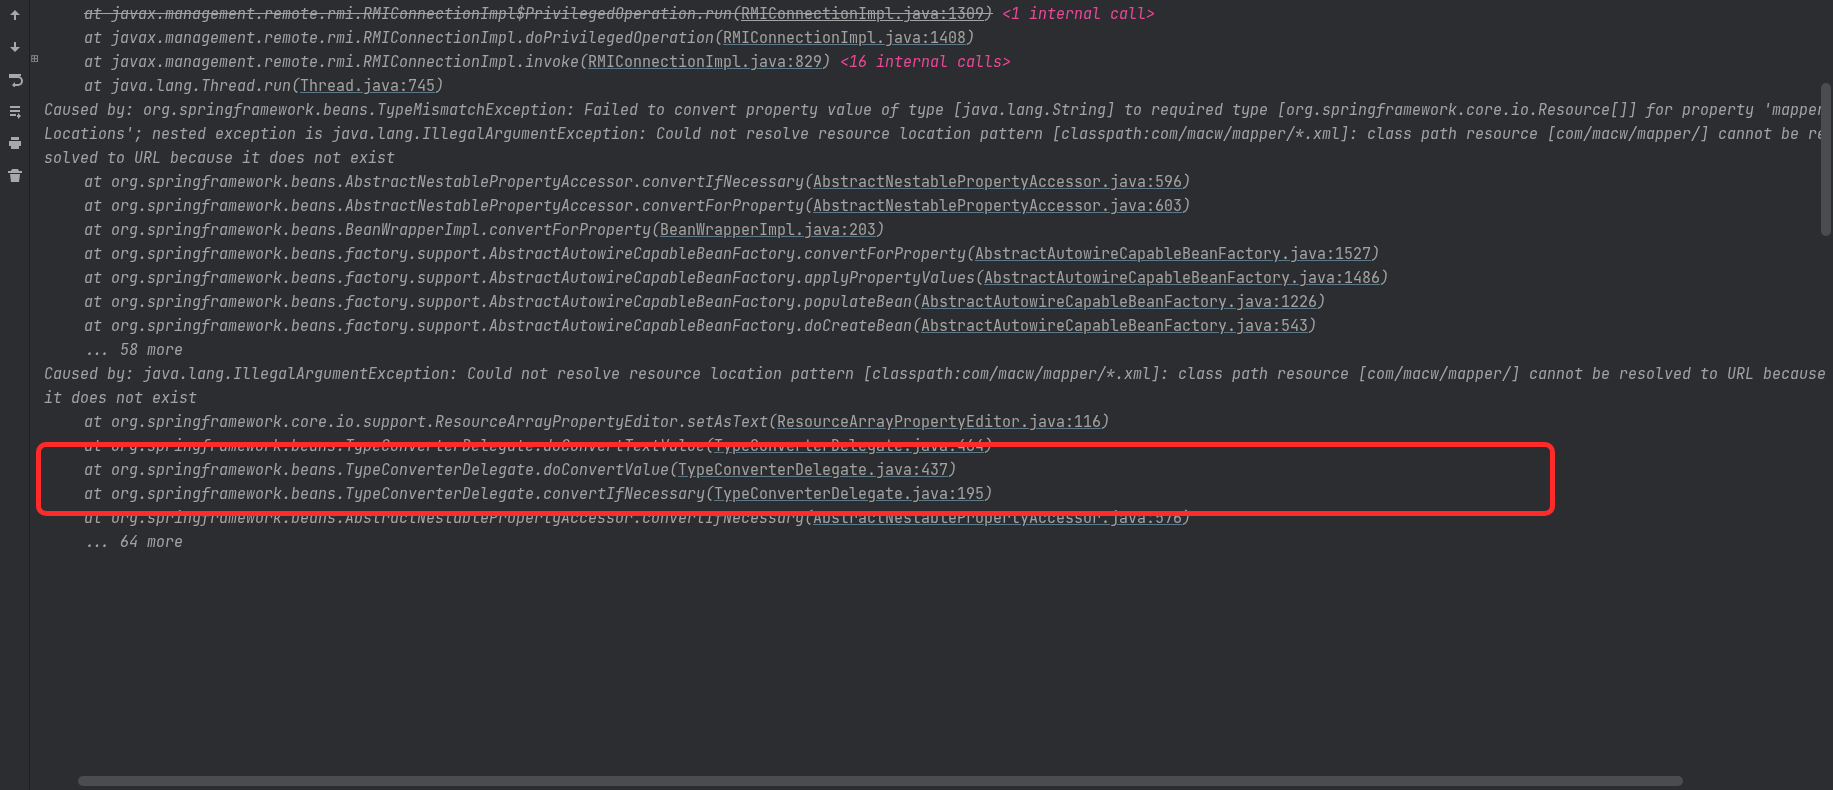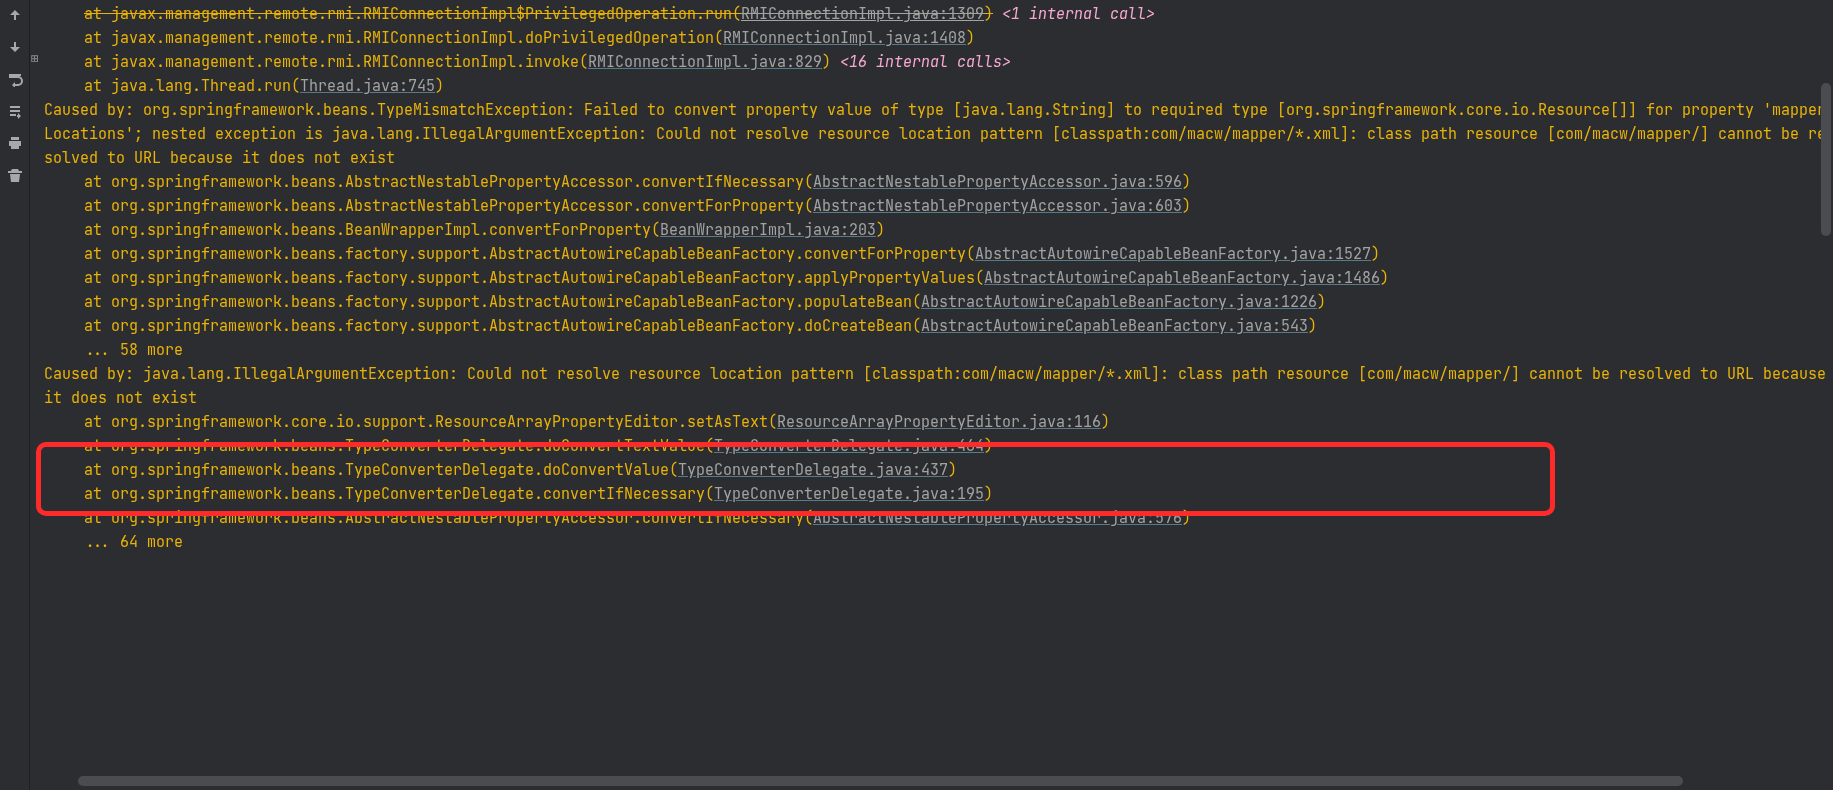--- a/index.html
+++ b/index.html
@@ -52,22 +52,22 @@
     inset: 0;
     overflow: hidden;
     padding: 2px 0 0 14px;
     white-space: pre;
   }
   .line {
     white-space: pre-wrap;
     word-break: break-all;
     color: #f0a66f;
   }
-  .plain { color: #eab308; }
-  .dim   { color: #f9a8d4; font-style: italic; }
+  .plain { color: #a3a3a3; font-style: italic; }
+  .dim   { color: #ec4899; font-style: italic; }
   .link {
     color: #a3a3a3;
     text-decoration: underline;
     text-decoration-color: #5a7a8c;
     cursor: pointer;
   }
 
   .redbox {
     position: absolute;
     border: 5px solid #ff2a2a;

